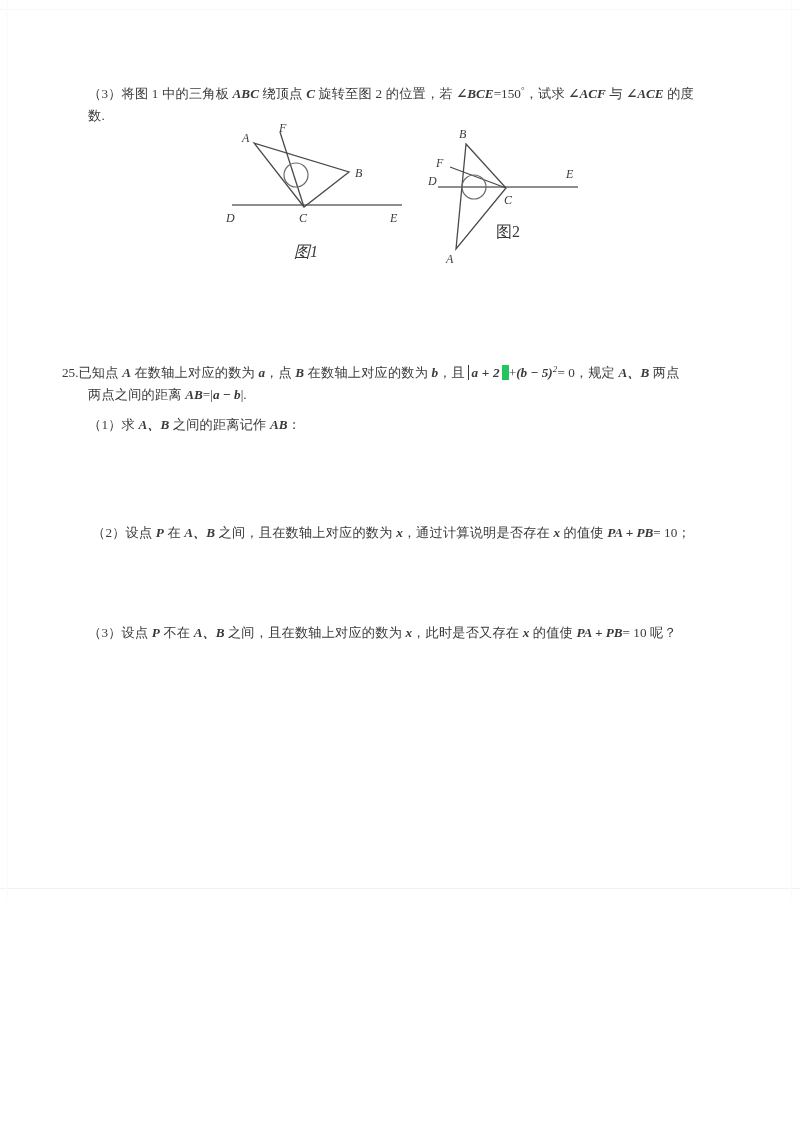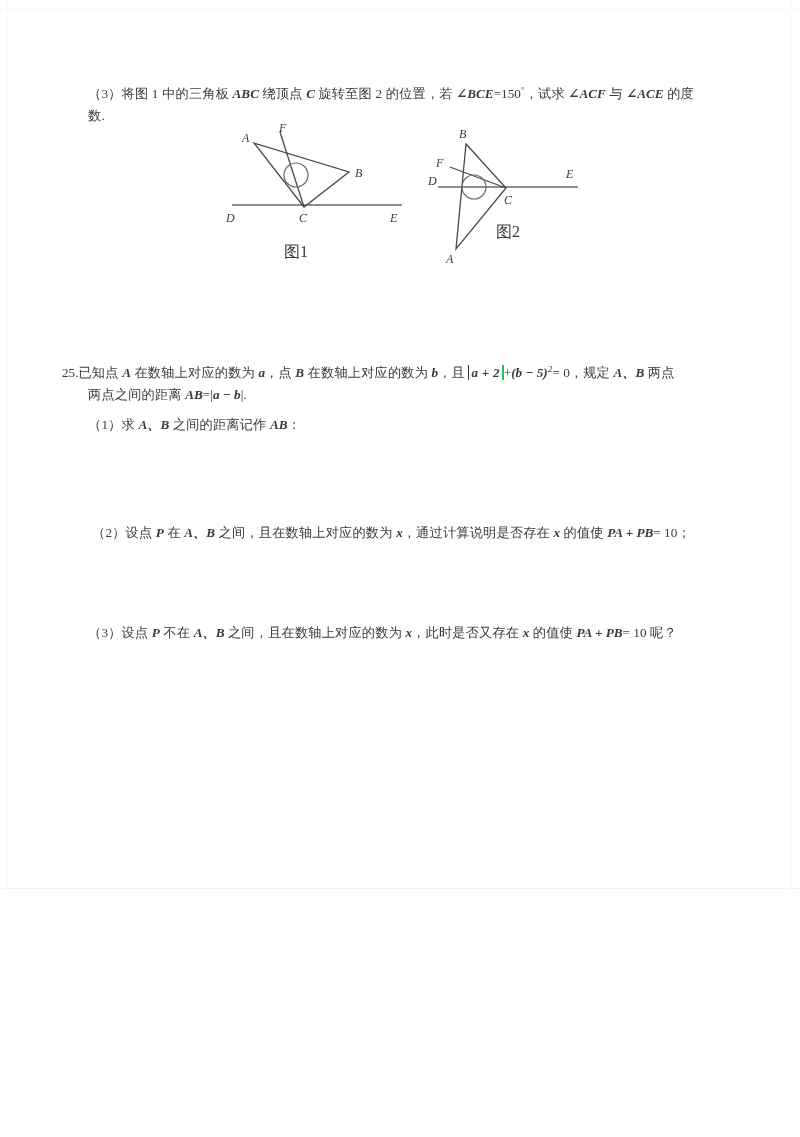--- a/index.html
+++ b/index.html
@@ -77,21 +77,21 @@
     vertical-align: super;
     font-style: normal;
   }
   .sup {
     font-size: 9px;
     vertical-align: super;
     font-style: italic;
   }
   .abs {
     border-left: 1px solid #3a3a3a;
-    border-right: 2px solid #22c55e;
+    border-right: 7px solid #22c55e;
     padding: 0 2px;
     font-style: italic;
     font-weight: bold;
   }
 
   
   .figure {
     position: absolute;
   }
   .fig-caption {
@@ -160,21 +160,21 @@
 
         <circle cx="74" cy="53" r="12" fill="none" stroke="#6a6a6a" stroke-width="1.2"></circle>
 
         <text x="20" y="20" font-family="Liberation Serif, serif" font-size="12" font-style="italic" fill="#3a3a3a">A</text>
         <text x="57" y="10" font-family="Liberation Serif, serif" font-size="12" font-style="italic" fill="#3a3a3a">F</text>
         <text x="133" y="55" font-family="Liberation Serif, serif" font-size="12" font-style="italic" fill="#3a3a3a">B</text>
         <text x="4" y="100" font-family="Liberation Serif, serif" font-size="12" font-style="italic" fill="#3a3a3a">D</text>
         <text x="77" y="100" font-family="Liberation Serif, serif" font-size="12" font-style="italic" fill="#3a3a3a">C</text>
         <text x="168" y="100" font-family="Liberation Serif, serif" font-size="12" font-style="italic" fill="#3a3a3a">E</text>
       </svg>
-      <div class="fig-caption" style="left:62px; top:120px;">图1</div>
+      <div class="fig-caption" style="left:72px; top:120px;font-style:italic;">图1</div>
     </div>
 
     <div class="figure" style="left:428px; top:122px;">
       <svg width="170" height="145" viewBox="0 0 170 145">
 
         <line x1="10" y1="65" x2="150" y2="65" stroke="#8e8e8e" stroke-width="2.2"></line>
 
         <polygon points="38,22 78,66 28,127" fill="none" stroke="#4a4a4a" stroke-width="1.3"></polygon>
 
         <line x1="78" y1="66" x2="22" y2="45" stroke="#4a4a4a" stroke-width="1.3"></line>

